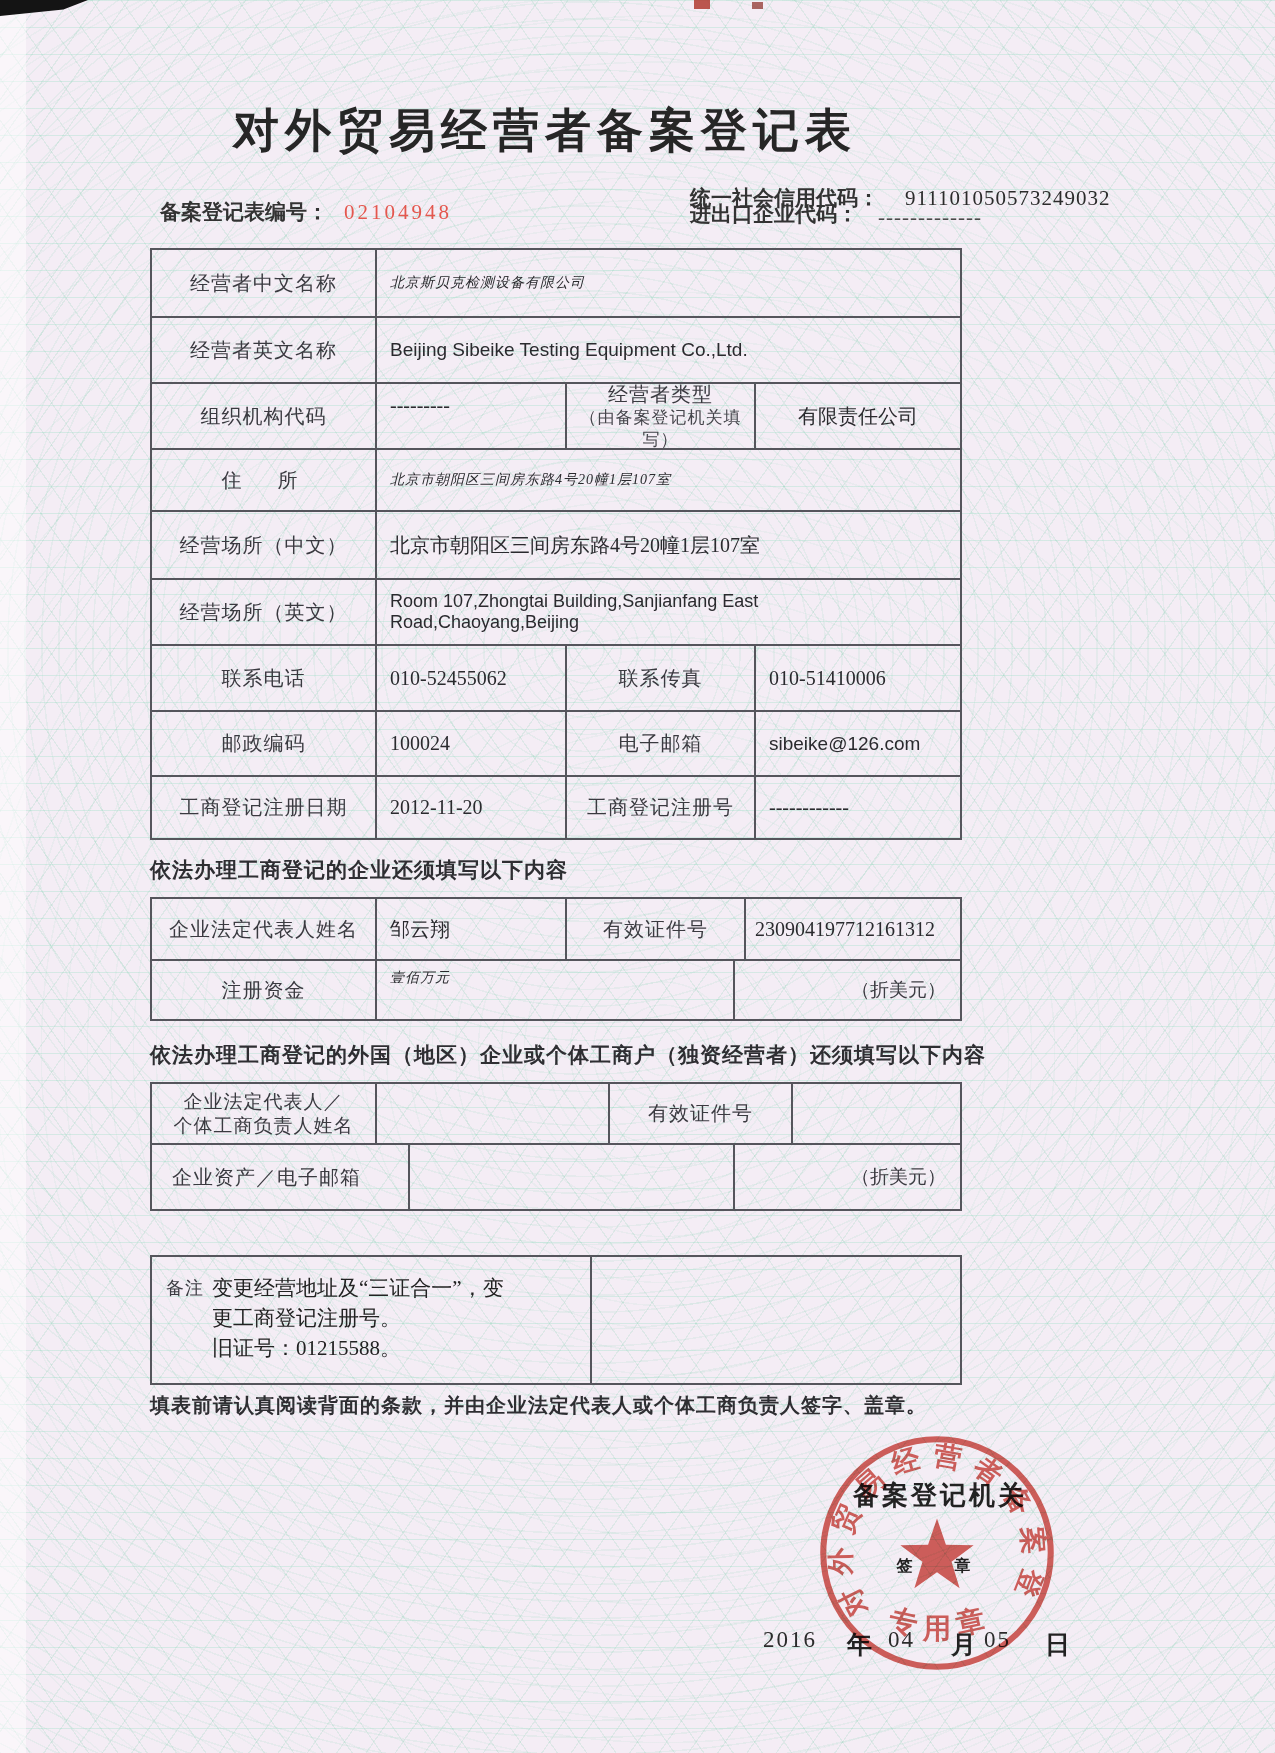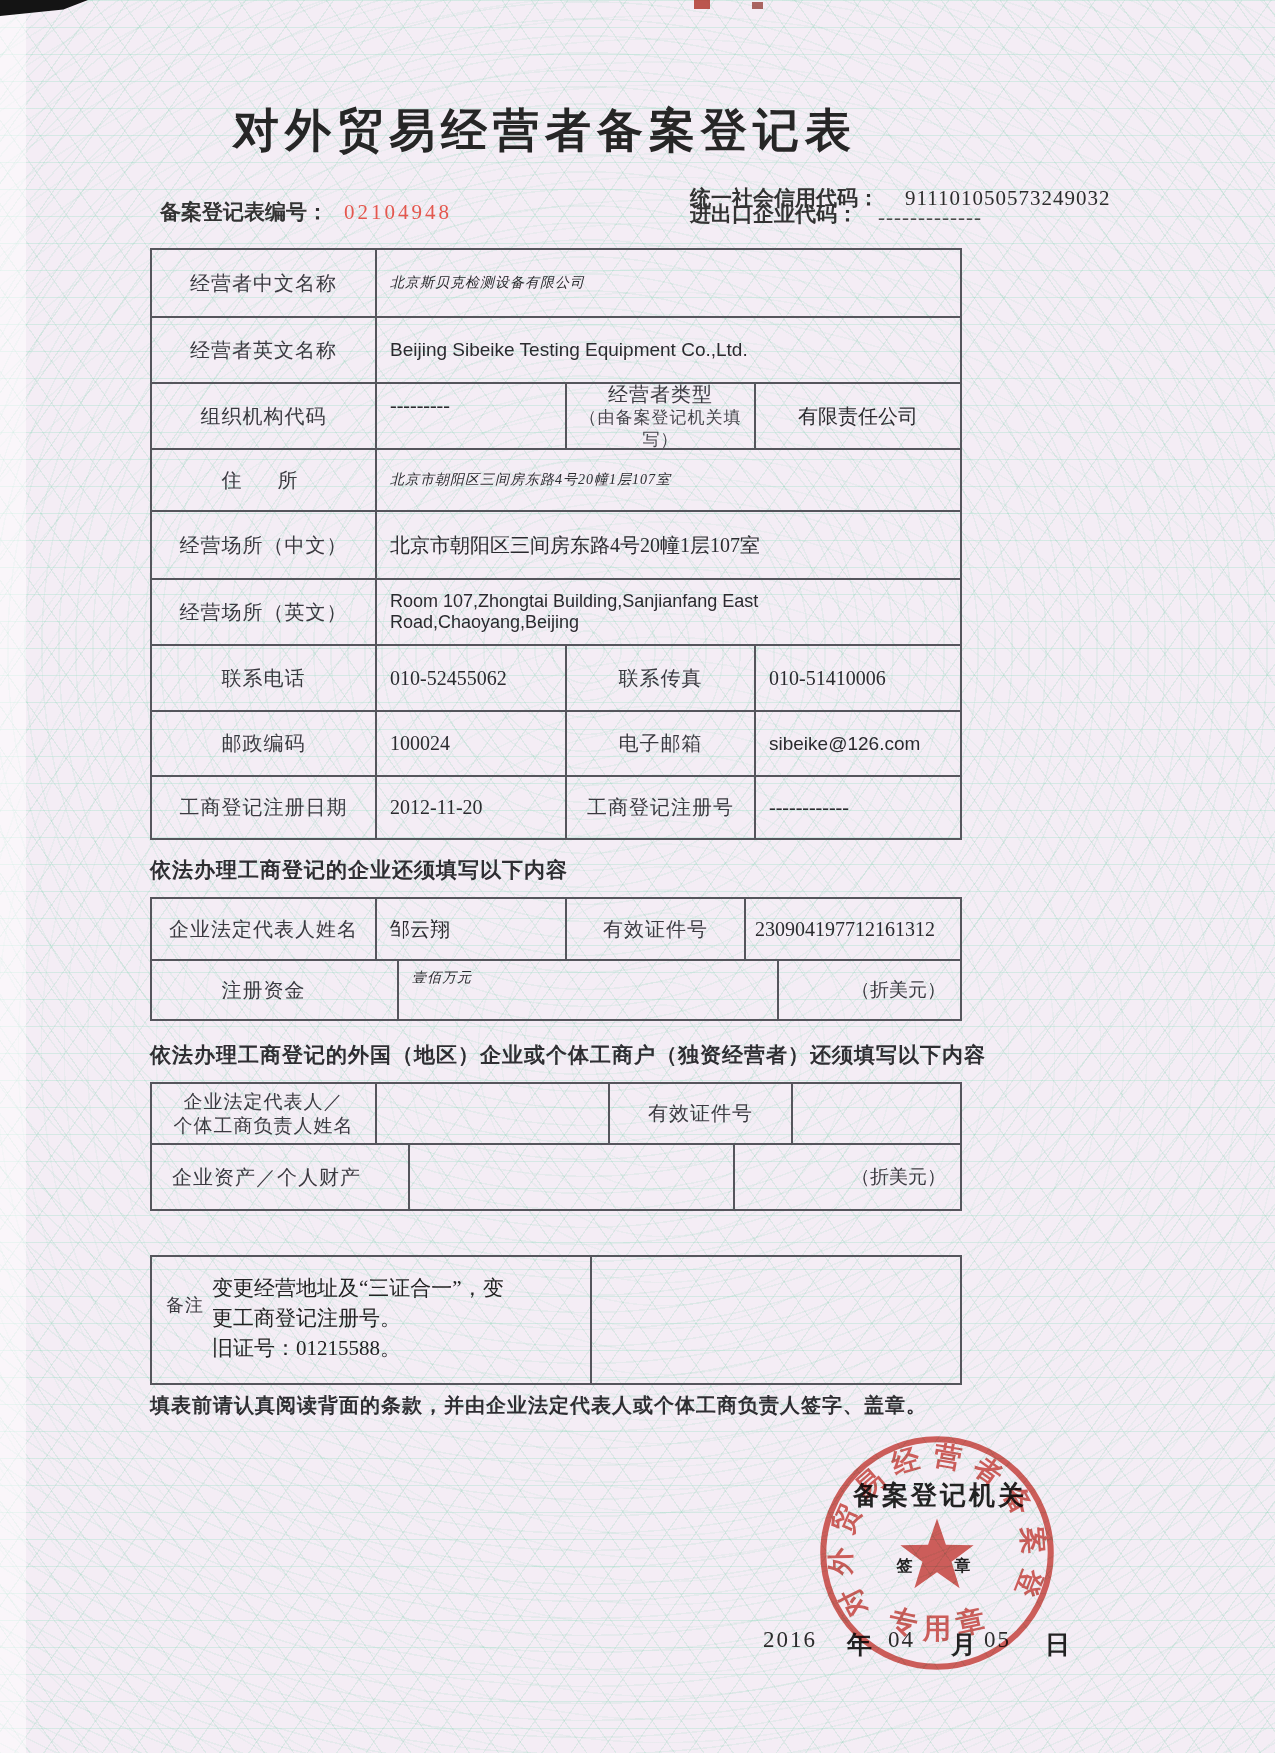--- a/index.html
+++ b/index.html
@@ -36,21 +36,21 @@
   }
   .cell + .cell{border-left:2px solid #55555c;}
   .lbl{text-align:center;letter-spacing:1px;color:#3a3a40;}
   .val{justify-content:flex-start;padding-left:13px;}
   .big{font-size:14px;letter-spacing:1px;font-style:italic;}
   .sans{font-family:"Liberation Sans", sans-serif;font-size:19px;}
   .two-line{flex-direction:column;line-height:1.25;}
   .two-line .subline{font-size:17px;color:#45454b;}
   .note-cell{justify-content:flex-end;padding-right:14px;font-size:19px;color:#3c3c42;}
   .remarks-cell{justify-content:flex-start;align-items:flex-start;padding:16px 10px 0 14px;}
-  .remark-lbl{font-size:18px;letter-spacing:1px;margin-top:20px;color:#3a3a40;flex:0 0 auto;}
+  .remark-lbl{font-size:18px;letter-spacing:1px;margin-top:3px;color:#3a3a40;flex:0 0 auto;}
   .remark-text{margin-left:8px;font-size:21px;line-height:30px;color:#222;}
   .sec-heading{
     position:absolute;left:150px;width:860px;
     font-family:"Liberation Sans", sans-serif;font-weight:bold;font-size:21px;
     letter-spacing:1px;color:#2e2e32;white-space:nowrap;
   }
   .footer-note{
     position:absolute;left:150px;top:1392px;width:860px;
     font-family:"Liberation Sans", sans-serif;font-weight:bold;font-size:20px;
     letter-spacing:1px;color:#2e2e32;white-space:nowrap;
@@ -153,41 +153,41 @@
 
   <div class="sec-heading" style="top:856px;">依法办理工商登记的企业还须填写以下内容</div>
 
   <div class="tbl" style="top:897px;">
     <div class="row" style="height:60px;grid-template-columns:223px 190px 179px 1fr;">
       <div class="cell lbl">企业法定代表人姓名</div>
       <div class="cell val">邹云翔</div>
       <div class="cell lbl">有效证件号</div>
       <div class="cell val" style="padding-left:9px;letter-spacing:0;">230904197712161312</div>
     </div>
-    <div class="row" style="height:58px;grid-template-columns:223px 358px 1fr;gap:22px;">
+    <div class="row" style="height:58px;grid-template-columns:223px 358px 1fr;">
       <div class="cell lbl">注册资金</div>
       <div class="cell val big" style="align-items:flex-start;padding-top:8px;">壹佰万元</div>
       <div class="cell note-cell">（折美元）</div>
     </div>
   </div>
 
   <div class="sec-heading" style="top:1041px;">依法办理工商登记的外国（地区）企业或个体工商户（独资经营者）还须填写以下内容</div>
 
   <div class="tbl" style="top:1082px;">
     <div class="row" style="height:59px;grid-template-columns:223px 233px 183px 1fr;">
       <div class="cell lbl two-line" style="font-size:19px;">
         <span>企业法定代表人／</span>
         <span>个体工商负责人姓名</span>
       </div>
       <div class="cell"></div>
       <div class="cell lbl">有效证件号</div>
       <div class="cell"></div>
     </div>
     <div class="row" style="height:64px;grid-template-columns:256px 325px 1fr;">
-      <div class="cell lbl" style="justify-content:flex-start;padding-left:20px;">企业资产／个人财产</div>
+      <div class="cell lbl" style="justify-content:flex-start;padding-left:20px;">企业资产／电子邮箱</div>
       <div class="cell"></div>
       <div class="cell note-cell">（折美元）</div>
     </div>
   </div>
 
   <div class="tbl" style="top:1255px;">
     <div class="row" style="height:126px;grid-template-columns:438px 1fr;">
       <div class="cell remarks-cell">
         <span class="remark-lbl">备注</span>
         <div class="remark-text">

